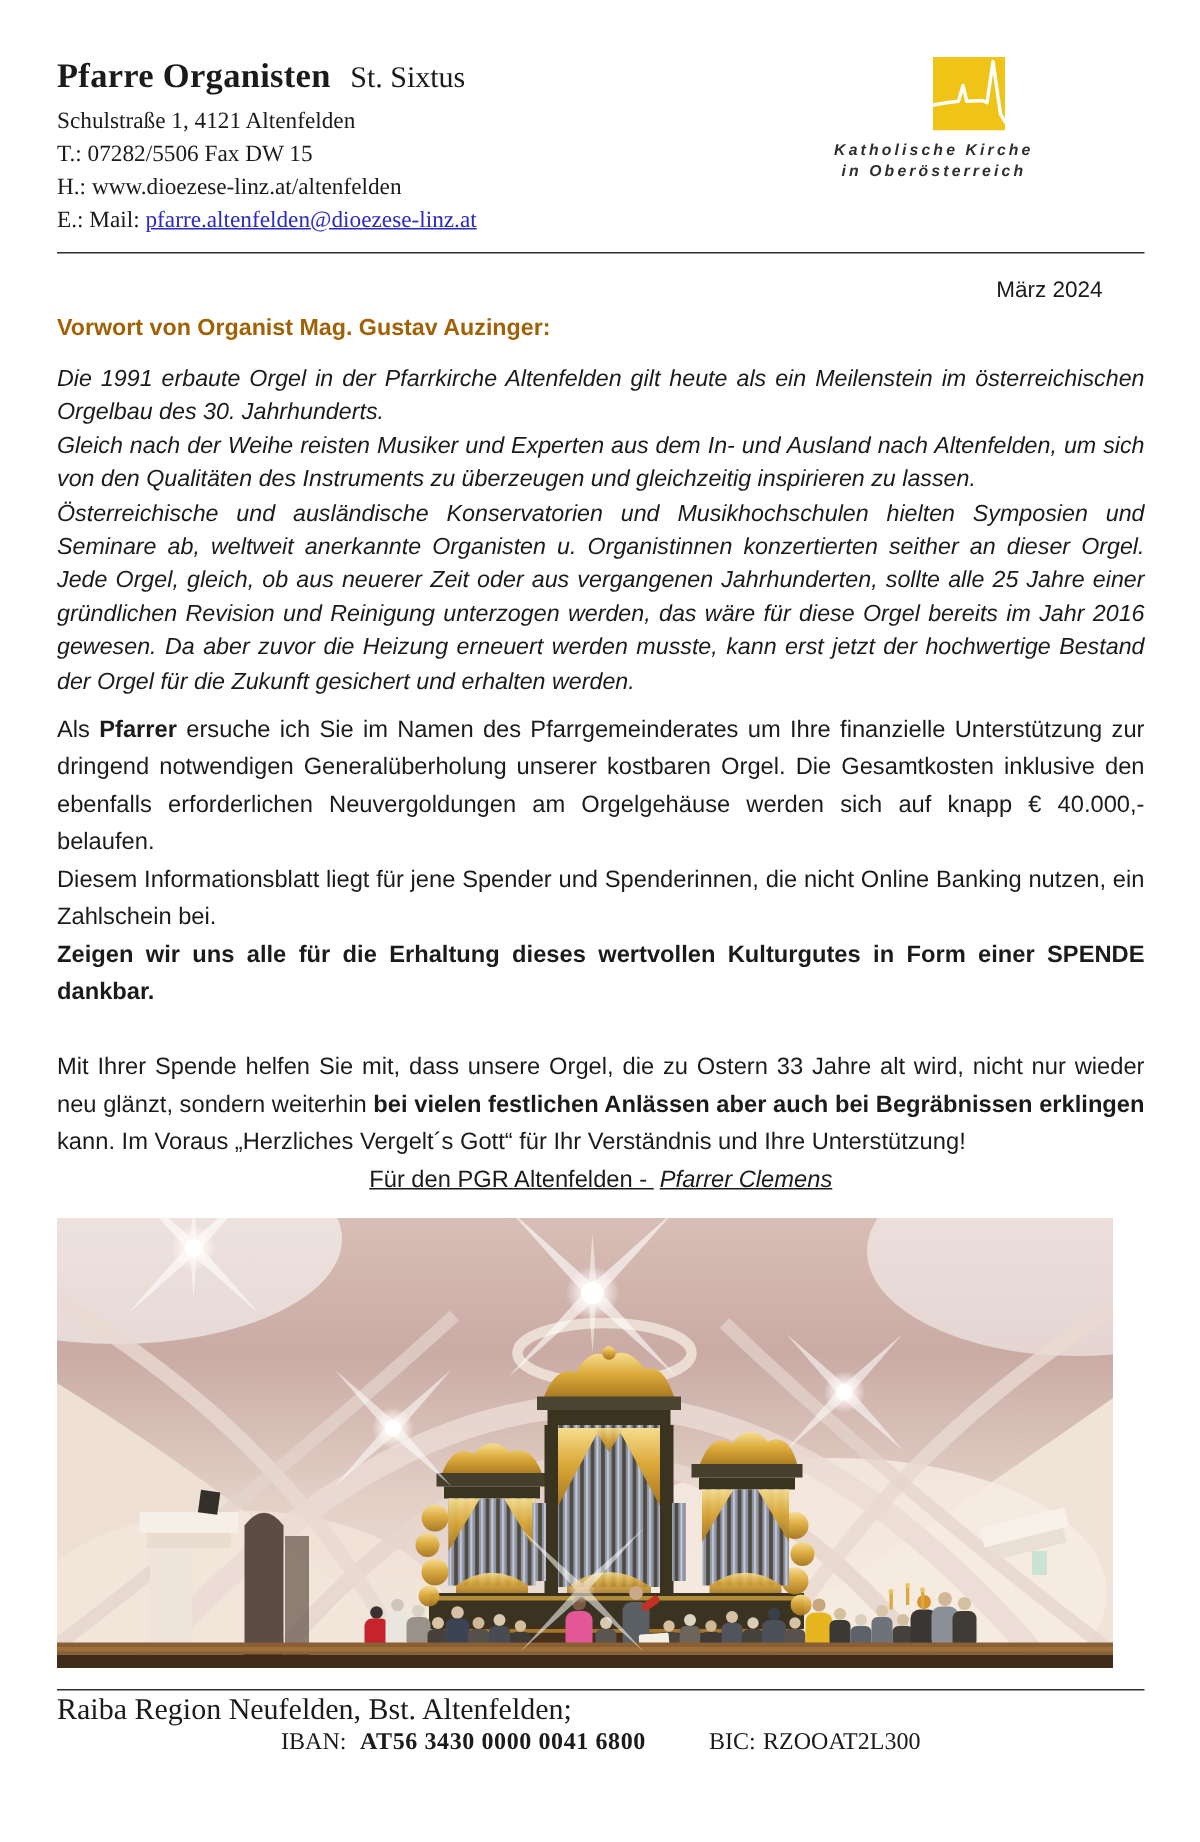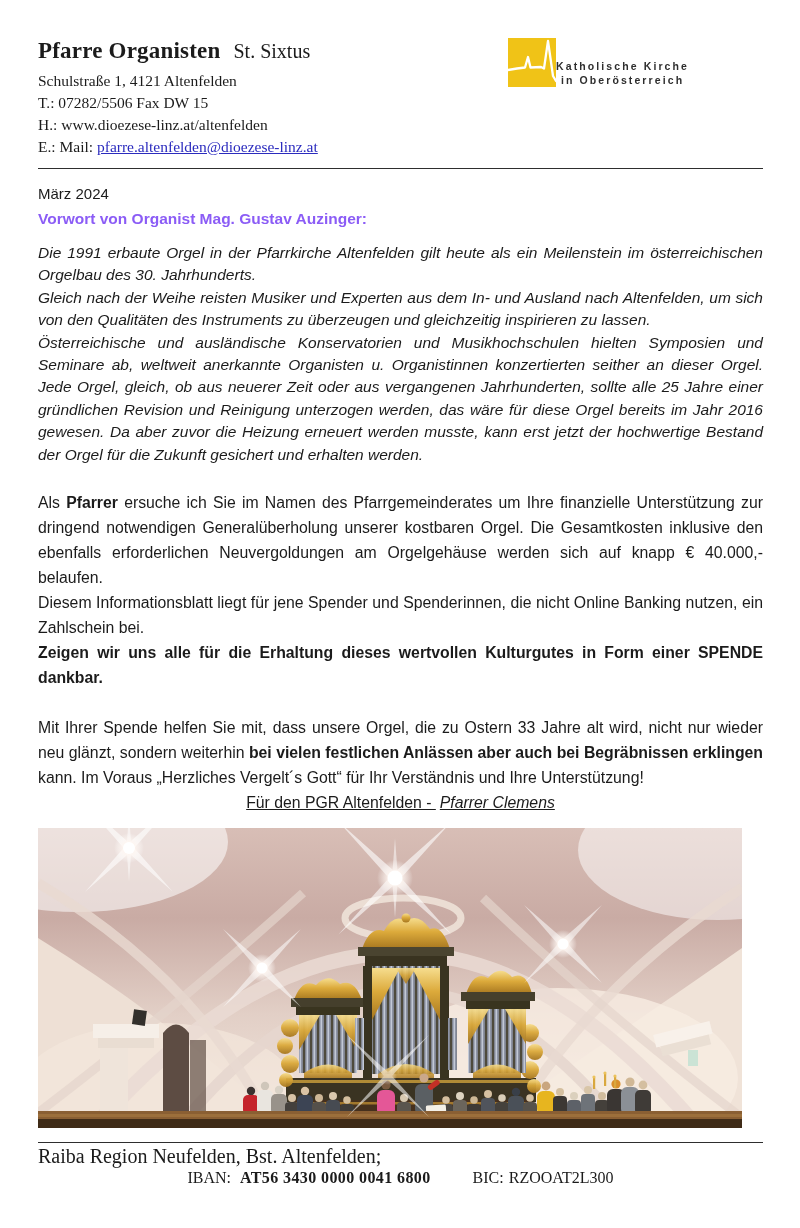--- a/index.html
+++ b/index.html
@@ -7,35 +7,35 @@
        font-family:"Liberation Sans","DejaVu Sans",sans-serif;color:#1b1b1b;}
   .page{position:relative;width:800px;height:1228px;box-sizing:border-box;
         padding:38px 37px 0 38px;background:#fff;}
   
   .header{position:relative;}
   .title-line{font-family:"Liberation Serif","DejaVu Serif",serif;margin:0 0 6px 0;}
   .parish{font-weight:bold;font-size:23px;letter-spacing:.2px;}
   .patron{font-size:20px;margin-left:13px;}
   .addr{font-family:"Liberation Serif","DejaVu Serif",serif;font-size:15.5px;line-height:22px;}
   a.link{color:#2B2BBE;text-decoration:underline;}
-  .logo{position:absolute;top:0;right:28px;display:flex;flex-direction:row;align-items:flex-end;}
+  .logo{position:absolute;top:0;right:28px;display:flex;flex-direction:column;align-items:center;font-style:italic;}
   .logo-mark{width:48px;height:49px;display:block;}
   .logo-text{margin-top:7px;margin-right:46px;font-size:10.5px;font-weight:bold;
              letter-spacing:2.1px;color:#2e2e2e;text-align:center;line-height:13.5px;white-space:nowrap;}
   
   .sep{height:0;border-bottom:1.6px solid #2e2e2e;margin-top:10px;}
   
-  .date{padding-right:28px;font-size:15px;margin-top:16px;}
-  .red{color:#8b5cf6;font-weight:bold;font-size:15.5px;}
+  .date{text-align:right;padding-right:28px;font-size:15px;margin-top:16px;}
+  .red{color:#a16207;font-weight:bold;font-size:15.5px;}
   .h1{margin-top:8px;}
   .intro{margin-top:14px;}
   .intro p{margin:0;font-style:italic;font-size:15.5px;line-height:22.4px;text-align:justify;}
   .body-p{margin:0;font-size:15.8px;line-height:25px;text-align:justify;}
   .h2{margin-top:32px;}
-  .p1{margin-top:24px;}
+  .p1{margin-top:8px;}
   .gap-p{margin-top:25px;}
   .signoff{margin-top:4px;text-align:center;font-size:15.8px;text-decoration:underline;}
   .signoff i{margin-left:4px;}
   
   .photo-wrap{margin-top:16px;}
   svg.photo{width:704px;height:300px;display:block;}
   
   .footer-sep{margin-top:14px;}
   .f1{font-family:"Liberation Serif","DejaVu Serif",serif;font-size:20px;text-align:left;margin-top:3px;line-height:21px;}
   .f2{font-family:"Liberation Serif","DejaVu Serif",serif;font-size:16px;text-align:center;line-height:22px;}

